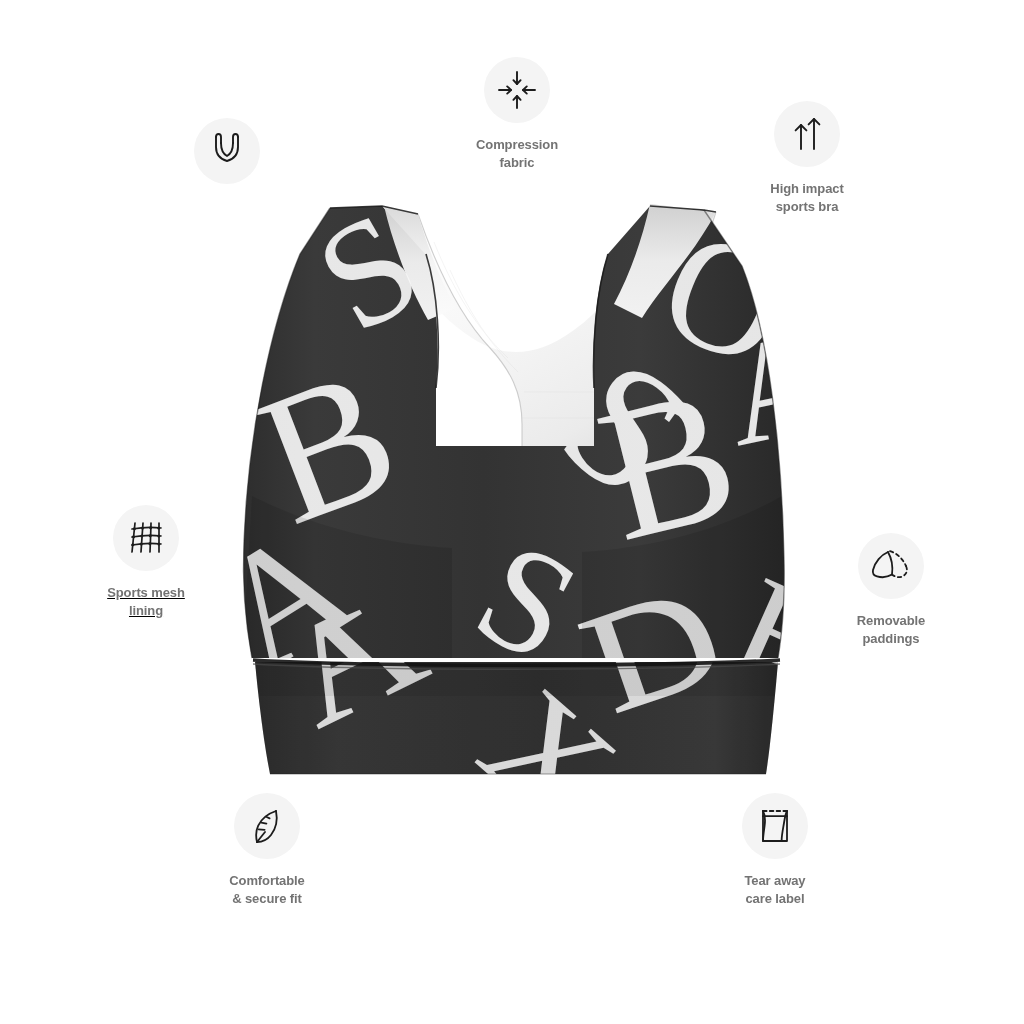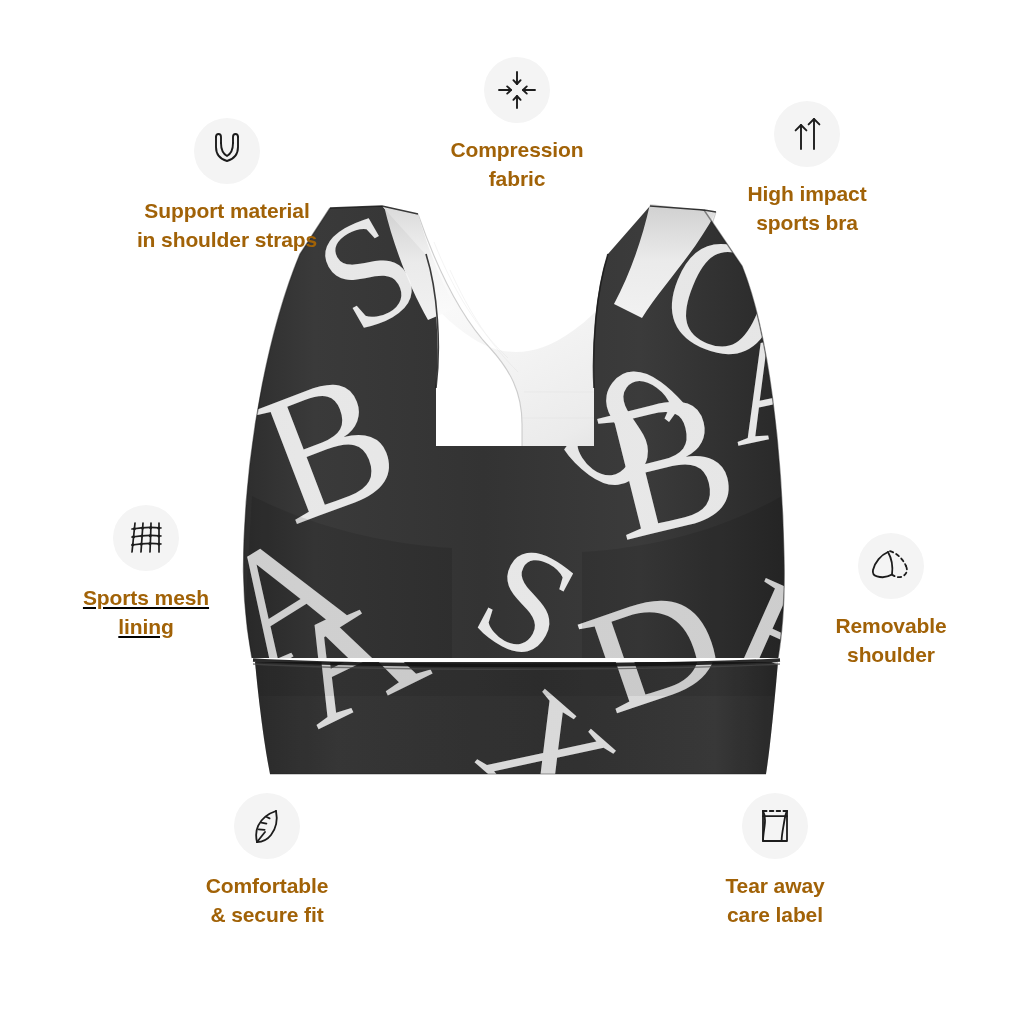--- a/index.html
+++ b/index.html
@@ -42,24 +42,24 @@
     align-items: center;
     justify-content: center;
     flex: none;
   }
   .icon-circle svg {
     display: block;
     overflow: visible;
   }
   .feature-label {
     margin-top: 13px;
-    font-size: 21px;
+    font-size: 13px;
     line-height: 1.38;
     font-weight: bold;
-    color: #a16207;
+    color: #737373;
     letter-spacing: -0.1px;
     white-space: pre-line;
   }
 
   
   .f-compression { left: 517px;  top: 57px;  }
   .f-support     { left: 227px;  top: 118px; }
   .f-highimpact  { left: 807px;  top: 101px; }
   .f-mesh        { left: 146px;  top: 505px; text-decoration: underline; }
   .f-padding     { left: 891px;  top: 533px; }
@@ -262,22 +262,20 @@
 
   <div class="feature f-support">
     <div class="icon-circle">
       <svg width="42" height="40" viewBox="0 0 42 40" fill="none" stroke="#1c1c1c" stroke-width="1.9" stroke-linecap="round" stroke-linejoin="round">
         <path d="M10,6 L10,16 C10,24 14,28 21,30 C28,28 32,24 32,16 L32,6"></path>
         <path d="M10,6 C10,4 11,3 12.5,3 C14,3 15,4 15,6 L15,12"></path>
         <path d="M32,6 C32,4 31,3 29.5,3 C28,3 27,4 27,6 L27,12"></path>
         <path d="M15,12 C15,19 17.5,23 21,25 C24.5,23 27,19 27,12"></path>
       </svg>
     </div>
-    <div class="feature-label">Support material
-in shoulder straps</div>
   </div>
 
   <div class="feature f-highimpact">
     <div class="icon-circle">
       <svg width="36" height="38" viewBox="0 0 36 38" fill="none" stroke="#1c1c1c" stroke-width="1.9" stroke-linecap="round" stroke-linejoin="round">
         <line x1="12" y1="34" x2="12" y2="10"></line>
         <polyline points="6.6,15.4 12,10 17.4,15.4"></polyline>
         <line x1="25" y1="34" x2="25" y2="4"></line>
         <polyline points="19.6,9.4 25,4 30.4,9.4"></polyline>
       </svg>
@@ -319,21 +317,21 @@
   <div class="feature f-padding">
     <div class="icon-circle">
       <svg width="42" height="36" viewBox="0 0 42 36" fill="none" stroke="#1c1c1c" stroke-width="1.8" stroke-linecap="round" stroke-linejoin="round">
         <path d="M18,4 C11,7 5,14 3,22 C2.4,25 4,27.6 7,28.4 C12,29.8 18,29 22,26.6"></path>
         <path d="M18,4 C22,11 23,19 22,26.6"></path>
         <path d="M20,3.2 C27,5.2 33,11 36,18" stroke-dasharray="3.4 3.4"></path>
         <path d="M36,18 C38,22.4 36.6,26.6 32,28.6 C29,29.9 25.4,28.9 22.6,26.9" stroke-dasharray="3.4 3.4"></path>
       </svg>
     </div>
     <div class="feature-label">Removable
-shoulder</div>
+paddings</div>
   </div>
 
   <div class="feature f-comfort">
     <div class="icon-circle">
       <svg width="34" height="38" viewBox="0 0 34 38" fill="none" stroke="#1c1c1c" stroke-width="1.8" stroke-linecap="round" stroke-linejoin="round">
         <path d="M26,4 C27.6,12 26.4,21 21,28 C17,33.2 11.4,35 7,35"></path>
         <path d="M26,4 C18,6.6 11.6,11.6 8.2,18.6 C6,23.2 5.6,29 7,35"></path>
         <path d="M7,35 L15,25"></path>
         <path d="M8.6,22.4 L14.6,22.8"></path>
         <path d="M11.4,15.6 L16.4,16.6"></path>

